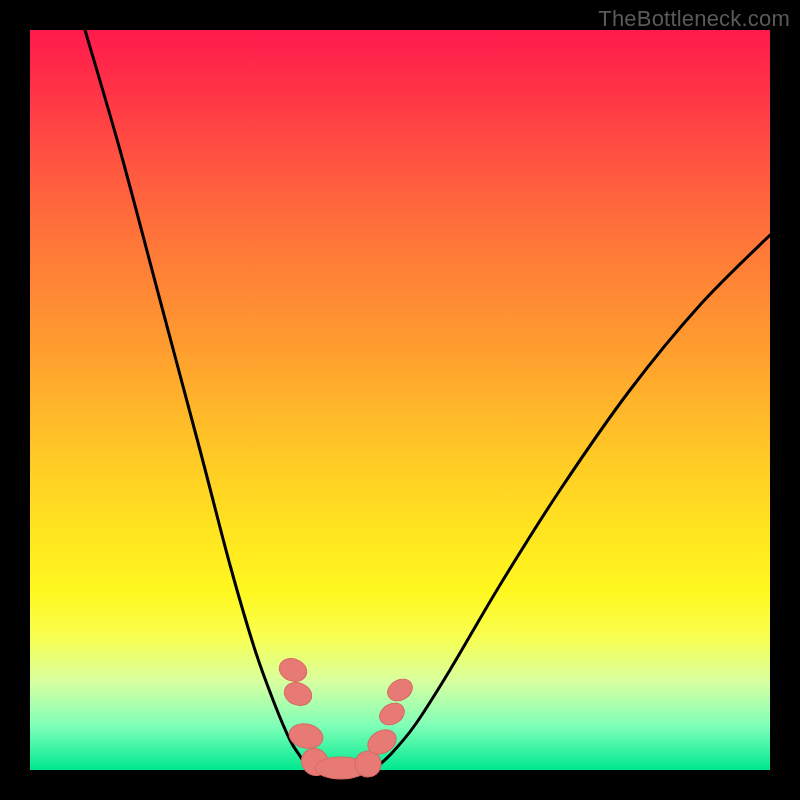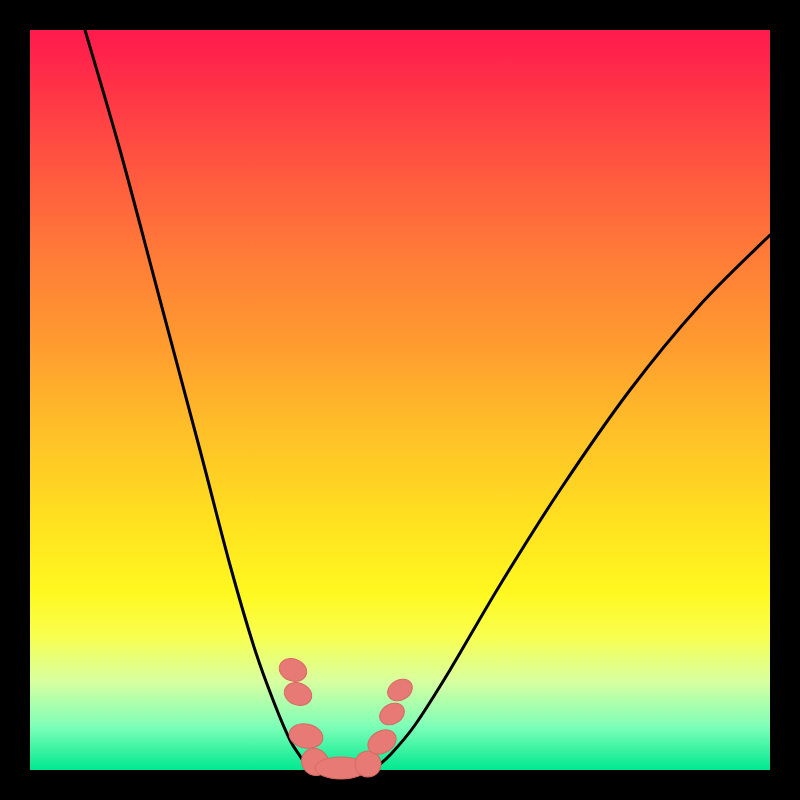--- a/index.html
+++ b/index.html
@@ -71,13 +71,14 @@
           <ellipse cx="276" cy="706" rx="12" ry="17" fill="#e77a74" stroke="#d66a64" stroke-width="1" transform="rotate(-78 276 706)"></ellipse>
           <ellipse cx="285" cy="732" rx="13" ry="14" fill="#e77a74" stroke="#d66a64" stroke-width="1" transform="rotate(-45 285 732)"></ellipse>
           <ellipse cx="311" cy="738" rx="26" ry="11" fill="#e77a74" stroke="#d66a64" stroke-width="1" transform="rotate(0 311 738)"></ellipse>
           <ellipse cx="338" cy="734" rx="13" ry="13" fill="#e77a74" stroke="#d66a64" stroke-width="1" transform="rotate(30 338 734)"></ellipse>
           <ellipse cx="352" cy="712" rx="11" ry="15" fill="#e77a74" stroke="#d66a64" stroke-width="1" transform="rotate(60 352 712)"></ellipse>
           <ellipse cx="362" cy="684" rx="10" ry="13" fill="#e77a74" stroke="#d66a64" stroke-width="1" transform="rotate(60 362 684)"></ellipse>
           <ellipse cx="370" cy="660" rx="10" ry="13" fill="#e77a74" stroke="#d66a64" stroke-width="1" transform="rotate(60 370 660)"></ellipse>
         </g>
     </svg>
   </div>
+  <div class="watermark">TheBottleneck.com</div>
 </div>
 
 </body></html>

